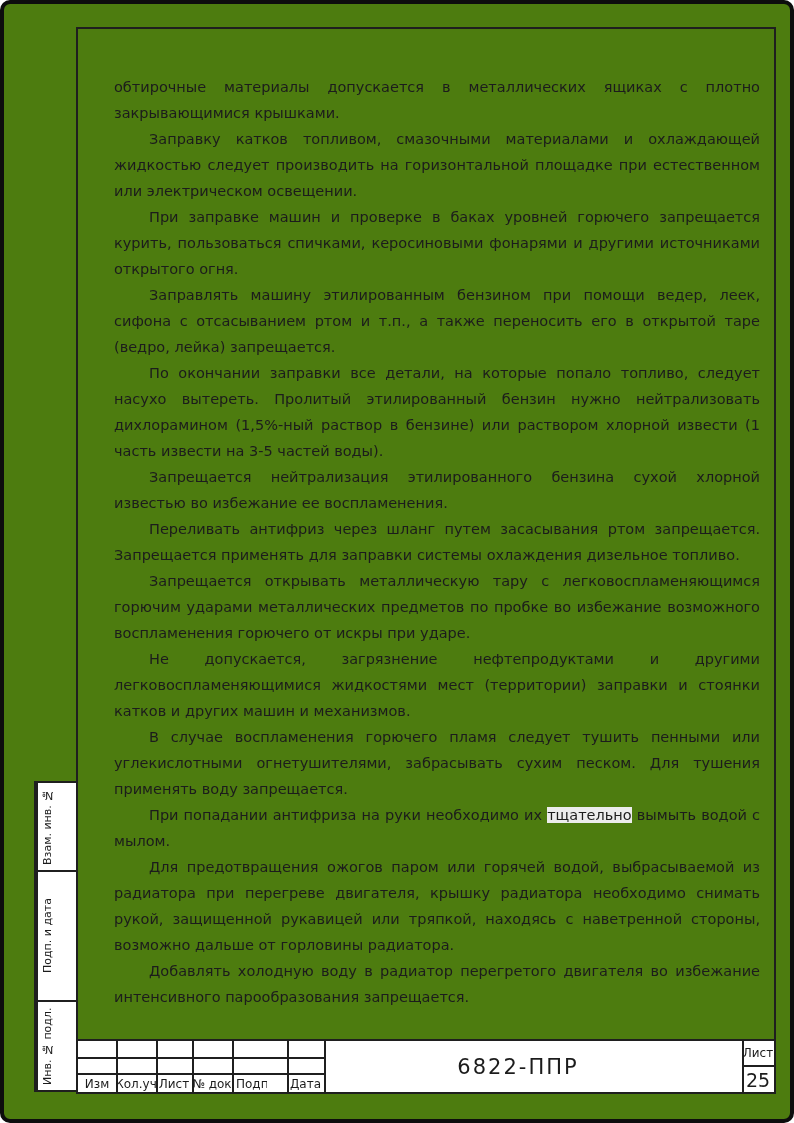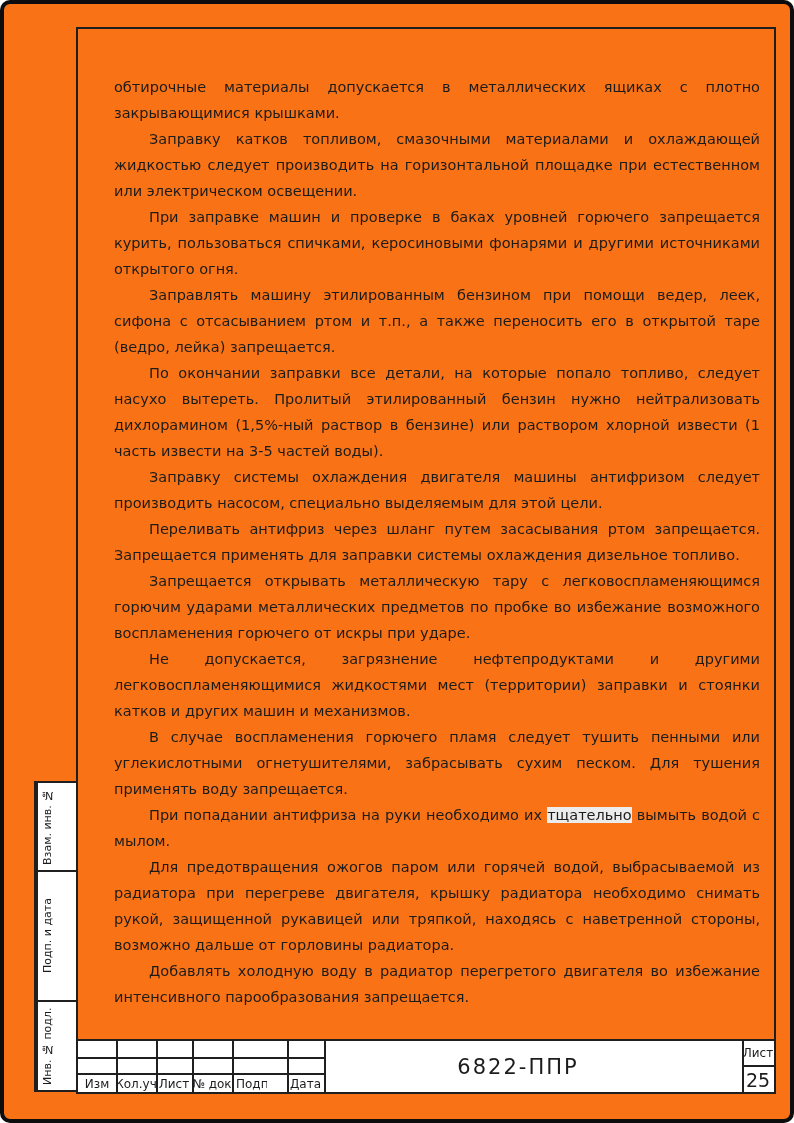--- a/index.html
+++ b/index.html
@@ -5,21 +5,21 @@
   * { margin: 0; padding: 0; box-sizing: border-box; }
   html, body { background: #ffffff; }
   body {
     width: 794px; height: 1123px;
     font-family: "DejaVu Sans", "Liberation Sans", sans-serif;
     position: relative;
   }
   .page {
     position: absolute; left: 0; top: 0;
     width: 794px; height: 1123px;
-    background: #f97316;
+    background: #4d7c0f;
     border: 4px solid #0d0d0d;
     border-radius: 10px;
     overflow: hidden;
   }
   
   .frame {
     position: absolute; left: 72px; top: 23px;
     width: 700px; height: 1067px;
     border: 2px solid #1f1f1f;
   }
@@ -98,21 +98,21 @@
 <div class="page">
 
   <div class="frame"></div>
 
   <div class="textcol">
     <p class="noindent">обтирочные материалы допускается в металлических ящиках с плотно закрывающимися крышками.</p>
     <p>Заправку катков топливом, смазочными материалами и охлаждающей жидкостью следует производить на горизонтальной площадке при естественном или электрическом освещении.</p>
     <p>При заправке машин и проверке в баках уровней горючего запрещается курить, пользоваться спичками, керосиновыми фонарями и другими источниками открытого огня.</p>
     <p>Заправлять машину этилированным бензином при помощи ведер, леек, сифона с отсасыванием ртом и т.п., а также переносить его в открытой таре (ведро, лейка) запрещается.</p>
     <p>По окончании заправки все детали, на которые попало топливо, следует насухо вытереть. Пролитый этилированный бензин нужно нейтрализовать дихлорамином (1,5%-ный раствор в бензине) или раствором хлорной извести (1 часть извести на 3-5 частей воды).</p>
-    <p>Заправку системы охлаждения двигателя машины антифризом следует производить насосом, специально выделяемым для этой цели.</p>
+    <p>Запрещается нейтрализация этилированного бензина сухой хлорной известью во избежание ее воспламенения.</p>
     <p>Переливать антифриз через шланг путем засасывания ртом запрещается. Запрещается применять для заправки системы охлаждения дизельное топливо.</p>
     <p>Запрещается открывать металлическую тару с легковоспламеняющимся горючим ударами металлических предметов по пробке во избежание возможного воспламенения горючего от искры при ударе.</p>
     <p>Не допускается, загрязнение нефтепродуктами и другими легковоспламеняющимися жидкостями мест (территории) заправки и стоянки катков и других машин и механизмов.</p>
     <p>В случае воспламенения горючего пламя следует тушить пенными или углекислотными огнетушителями, забрасывать сухим песком. Для тушения применять воду запрещается.</p>
     <p><span>При попадании антифриза на руки необходимо их </span><span class="hl">тщательно</span><span> вымыть водой с мылом.</span></p>
     <p>Для предотвращения ожогов паром или горячей водой, выбрасываемой из радиатора при перегреве двигателя, крышку радиатора необходимо снимать рукой, защищенной рукавицей или тряпкой, находясь с наветренной стороны, возможно дальше от горловины радиатора.</p>
     <p>Добавлять холодную воду в радиатор перегретого двигателя во избежание интенсивного парообразования запрещается.</p>
   </div>
 
   <div class="sidebar">

